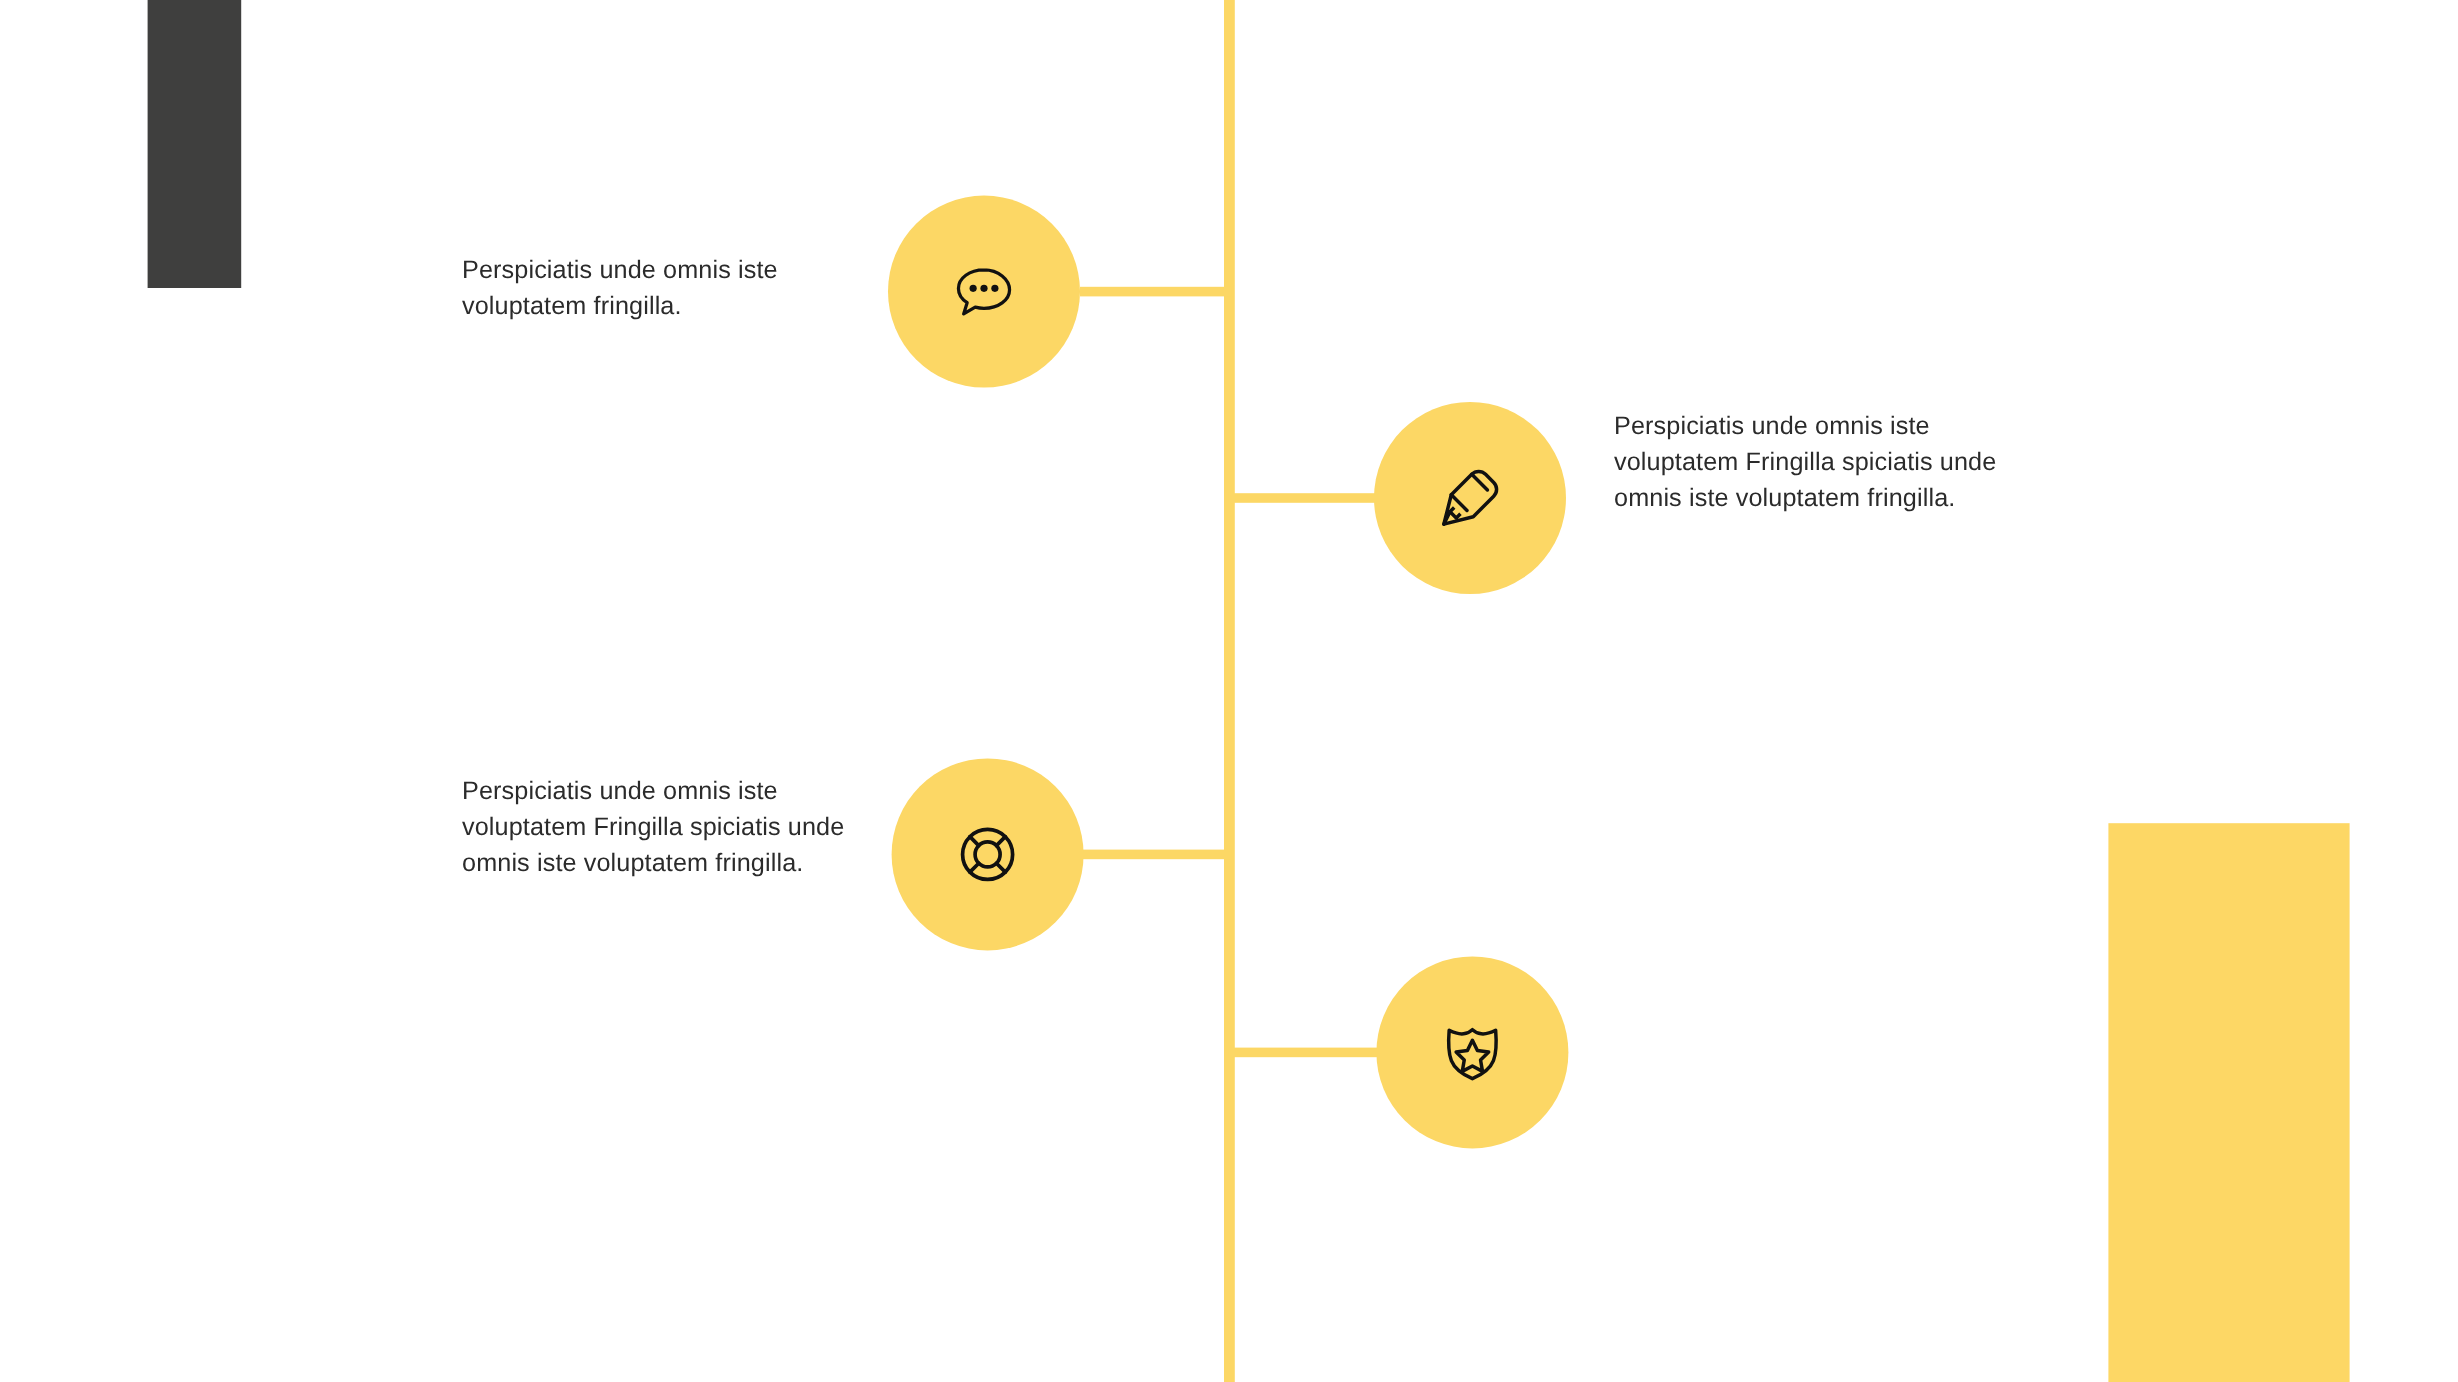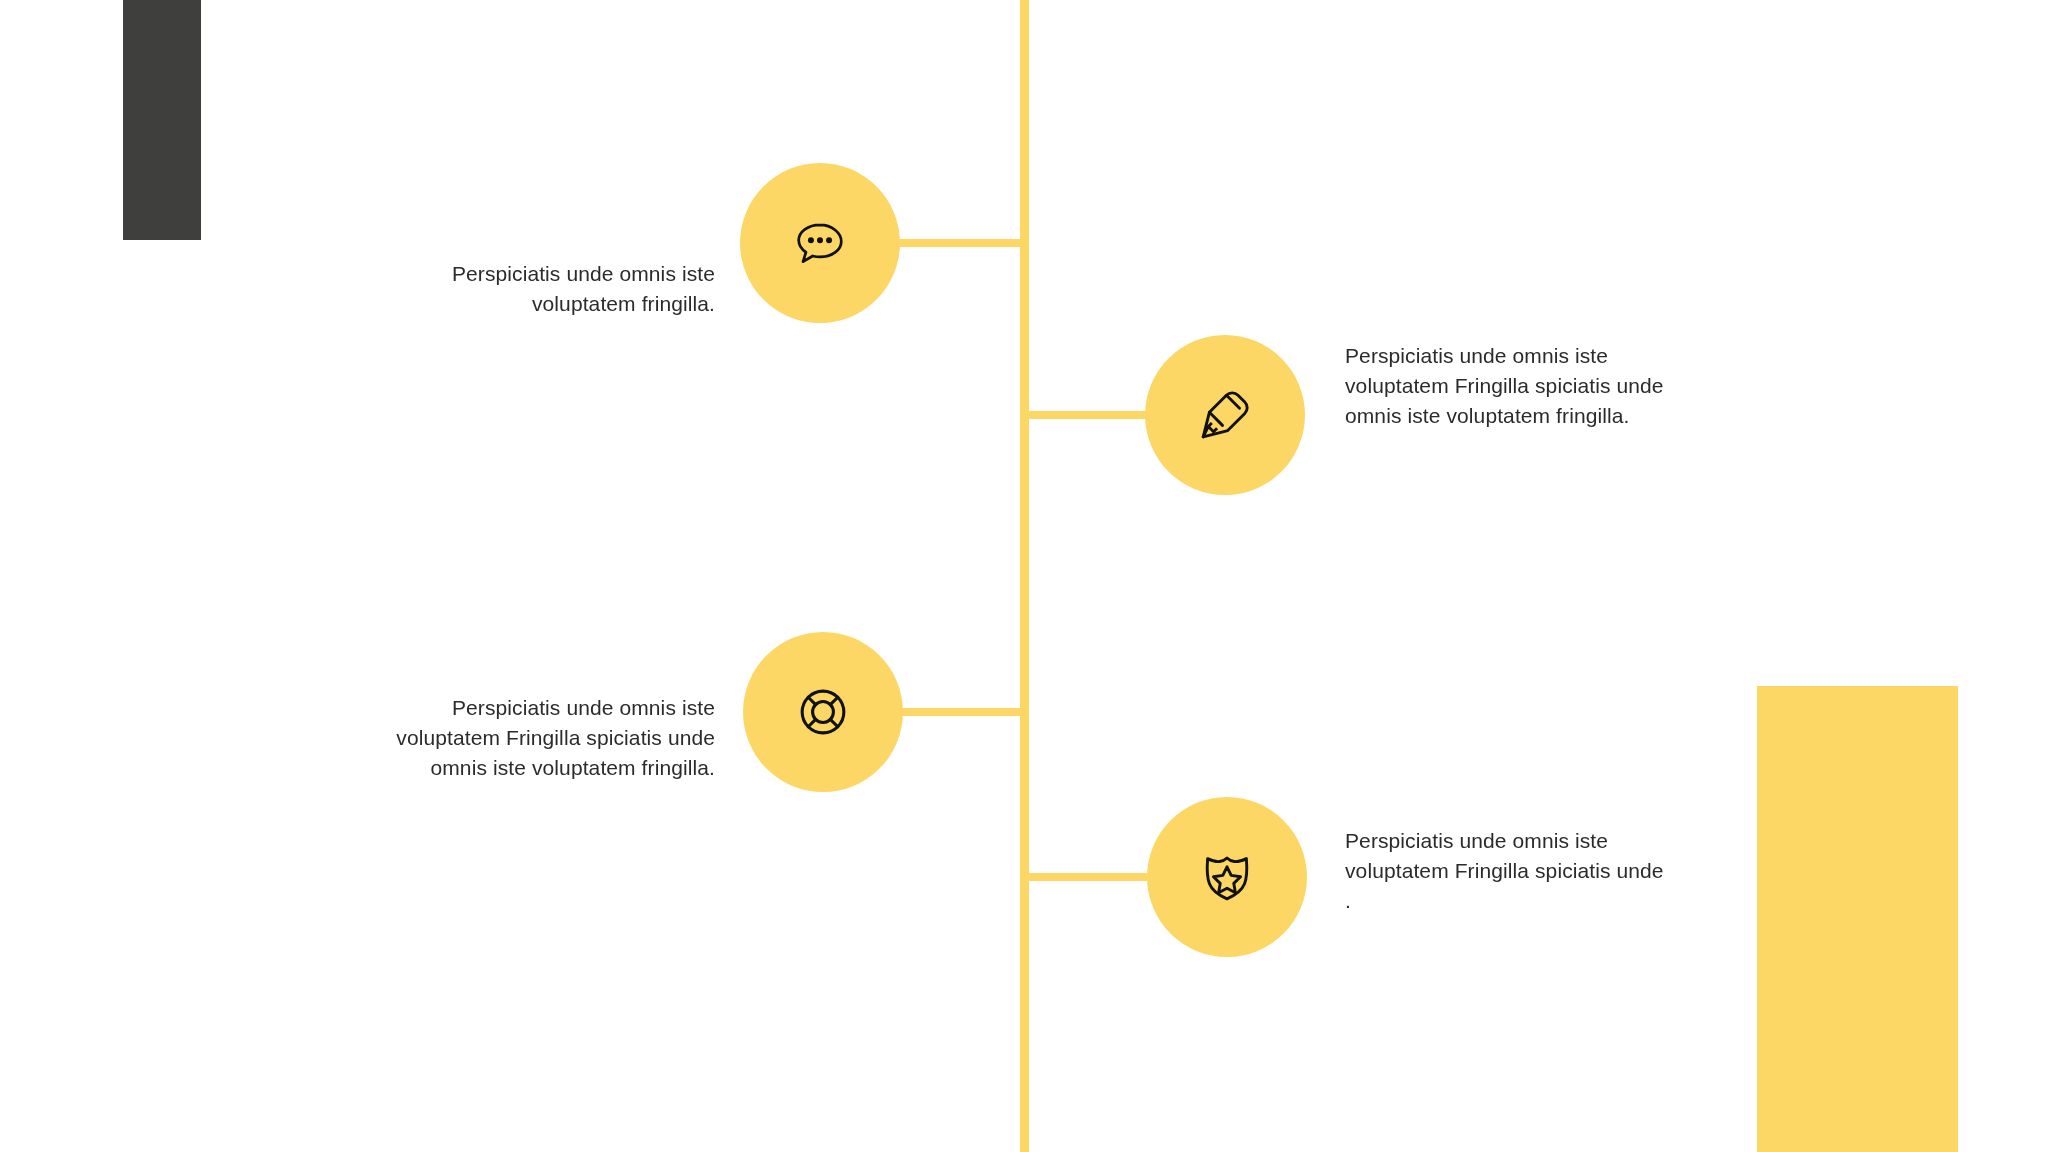--- a/index.html
+++ b/index.html
@@ -86,23 +86,21 @@
 
   
   .txt {
     position: absolute;
     color: #2b2b2b;
     font-size: 21px;
     line-height: 1.44;
     letter-spacing: 0.1px;
   }
   .txt.left {
-    text-align: right;
     width: 330px;
-    margin-top: 48px;
   }
   .txt.right {
     text-align: left;
     width: 330px;
   }
   .txt.t1 { left: 385px;  top: 211px; }
   .txt.t2 { left: 1345px; top: 341px; }
   .txt.t3 { left: 385px;  top: 645px; }
   .txt.t4 { left: 1345px; top: 826px; }
 </style>
@@ -162,15 +160,14 @@
       <svg viewBox="0 0 64 64" fill="none" xmlns="http://www.w3.org/2000/svg">
         <path d="M12 13c5 2.5 9 3.4 12.4 3 3.6-0.4 6-2 7.6-3.6 1.6 1.6 4 3.2 7.6 3.6 3.4 0.4 7.4-0.5 12.4-3 0.9 11.1 0.6 19.6-1.9 26-2.5 6.4-7.2 10.8-18.1 15.6C21.1 49.8 16.4 45.4 13.9 39 11.4 32.6 11.1 24.1 12 13z" stroke="#111111" stroke-width="3" stroke-linejoin="round"></path>
         <path d="M32 21.5l4.3 8.8 9.7 1.4-7 6.9 1.7 9.7-8.7-4.6-8.7 4.6 1.7-9.7-7-6.9 9.7-1.4z" stroke="#111111" stroke-width="3" stroke-linejoin="round"></path>
       </svg>
     </span>
   </div>
 
   <div class="txt left t1">Perspiciatis unde omnis iste voluptatem fringilla.</div>
   <div class="txt right t2">Perspiciatis unde omnis iste voluptatem Fringilla spiciatis unde omnis iste voluptatem fringilla.</div>
   <div class="txt left t3">Perspiciatis unde omnis iste voluptatem Fringilla spiciatis unde omnis iste voluptatem fringilla.</div>
-  <div class="txt right t4">Perspiciatis unde omnis iste voluptatem Fringilla spiciatis unde .</div>
 
 </div>
 
 </body></html>

